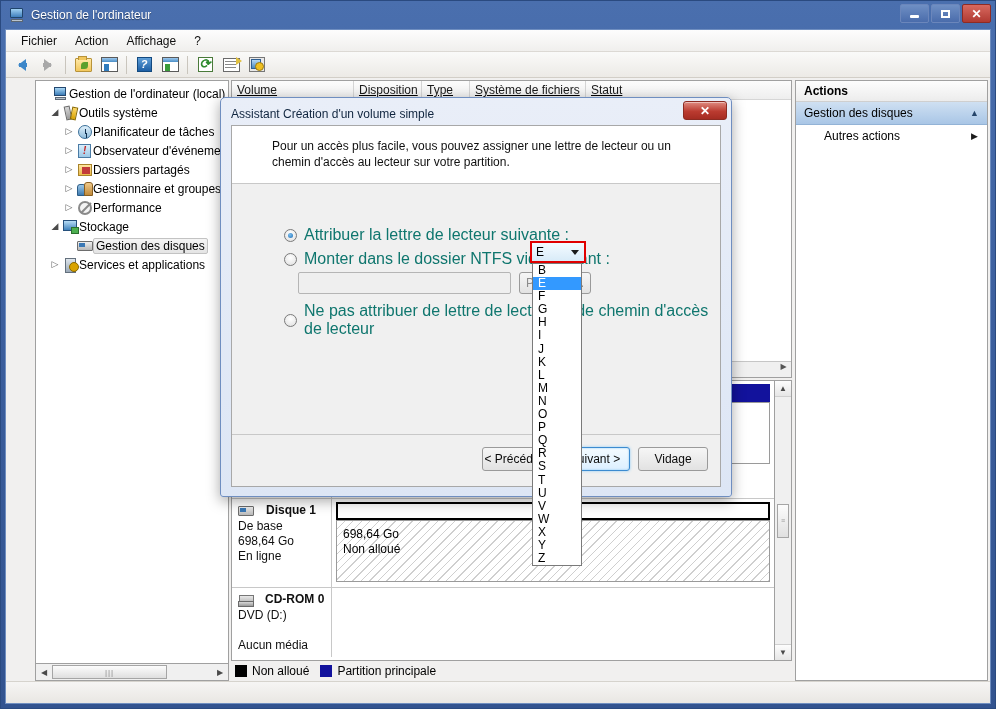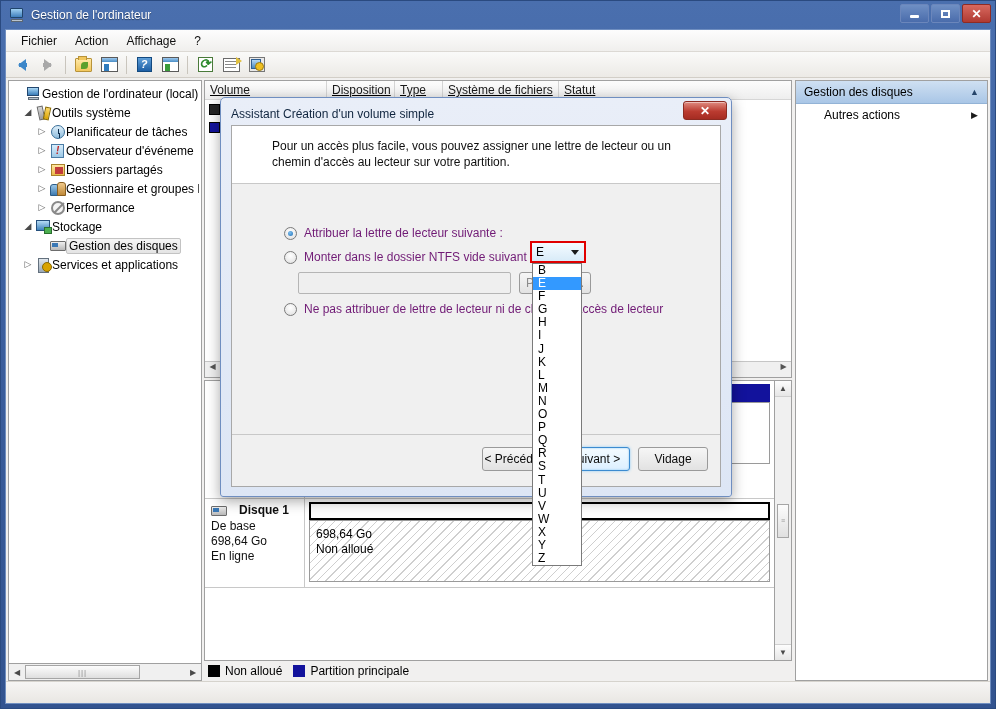--- a/index.html
+++ b/index.html
@@ -94,21 +94,21 @@
   .ic-refresh{width:15px;height:15px;background:#fff;border:1px solid #4a7a3a;position:relative;}
   .ic-refresh::after{content:"⟳";color:#2d8a2d;font-size:13px;position:absolute;left:1px;top:-2px;font-weight:bold;}
   .ic-export{width:17px;height:14px;background:#fff;border:1px solid #6a6a6a;position:relative;}
   .ic-export::before{content:"";position:absolute;left:1px;top:2px;width:11px;height:1px;box-shadow:0 3px 0 #888,0 6px 0 #888;background:#888;}
   .ic-export::after{content:"";position:absolute;right:-3px;top:-2px;width:0;height:0;border-left:6px solid #e0c040;border-top:4px solid transparent;border-bottom:4px solid transparent;}
   .ic-props{width:16px;height:15px;background:#e8e8e8;border:1px solid #777;position:relative;}
   .ic-props::before{content:"";position:absolute;left:1px;top:1px;width:8px;height:8px;background:linear-gradient(to bottom,#b6d8f2,#4a88c0);border:1px solid #2f5f92;}
   .ic-props::after{content:"";position:absolute;right:0px;bottom:0px;width:7px;height:7px;background:#f0c020;border:1px solid #9a7a10;border-radius:50%;}
 
   
-  .panes { position:absolute; left:0; right:0; top:48px; bottom:22px; display:flex; }
+  .panes { position:absolute; left:0; right:0; top:48px; bottom:22px; display:flex;padding-left:27px; }
 
   
   .treepane { width:198px; flex:none; background:#f1f0ef; padding:2px 2px 0 2px; display:flex; flex-direction:column; }
   .treebox { flex:1; background:#fff; border:1px solid #a0a0a0; overflow:hidden; position:relative; }
   .tnode { display:flex; align-items:center; height:19px; font-size:12px; color:#000; white-space:nowrap; padding-right:2px;}
   .tnode .exp { width:14px; flex:none; text-align:center; color:#636363; font-size:9px; line-height:1;}
   .tnode .exp.open { color:#4a4a4a; }
   .tnode .tic { width:17px; flex:none; display:flex; align-items:center; justify-content:center; }
   .tnode .tlab { overflow:hidden; text-overflow:clip; }
   .tnode.sel .tlab { background:linear-gradient(to bottom,#f5f5f5,#e4e4e4); border:1px solid #c3c3c3; padding:0 2px; border-radius:2px;}
@@ -216,21 +216,21 @@
   .dlghead p { margin:0 0 0 18px; font-size:12px; color:#101010; line-height:16px;}
   .dlgcontent { position:relative; height:228px; }
   .dlgfooter { position:absolute; left:0; right:0; bottom:0; height:52px; border-top:1px solid #c8c8c8; }
   .dlgbtns { position:absolute; right:12px; top:12px; display:flex; gap:8px; }
   .btn { width:70px; height:24px; border:1px solid #9a9a9a; border-radius:3px; font-size:12px;
          background:linear-gradient(to bottom,#f6f6f6,#e2e2e2); color:#0b0b0b;
          display:flex;align-items:center;justify-content:center;}
   .btn.primary { border:1px solid #3c8bd0; box-shadow:0 0 2px #7fc0ee inset, 0 0 3px #8ecbf5;
                  background:linear-gradient(to bottom,#f4fbff,#dcefff);}
 
-  .optrow { display:flex; align-items:center; font-size:12px; color:#701a75; }
+  .optrow { display:flex; align-items:center; font-size:16px; color:#0f766e; }
   .radio { width:13px;height:13px;border-radius:50%;border:1px solid #7a7a7a;
            background:radial-gradient(circle at 50% 35%,#ffffff,#dedede);
            margin-right:7px; flex:none; position:relative;}
   .radio.on::after{content:"";position:absolute;left:3px;top:3px;width:5px;height:5px;border-radius:50%;
            background:radial-gradient(circle at 40% 35%,#7ec0f0,#1f6fb5);}
   .txtin { height:22px; border:1px solid #b5b5b5; background:#efefef; border-radius:2px;}
   .combo { position:absolute; left:529px; top:240px; width:56px; height:22px;
            border:2px solid #e00000; background:linear-gradient(to bottom,#f4fbff,#d8ebf8);
            display:flex; align-items:center; padding-left:4px; font-size:12px; }
   .combo .carr { margin-left:auto; margin-right:5px; width:0;height:0;
@@ -460,20 +460,32 @@
               </div>
               <div class="diskarea">
                 <div class="partbar"></div>
                 <div class="partbody">
                   <div>698,64 Go</div>
                   <div>Non alloué</div>
                 </div>
               </div>
             </div>
 
+            <div class="diskrow" style="border-bottom:none;">
+              <div class="diskinfo">
+                <div class="dh">
+                  <i class="i-dev"></i>
+                  <span>CD-ROM 0</span>
+                </div>
+                <div>DVD (D:)</div>
+                <div style="height:15px;"></div>
+                <div>Aucun média</div>
+              </div>
+              <div class="diskarea"></div>
+            </div>
           </div>
 
           <div class="vsb">
             <div class="vb">▲</div>
             <div class="vt"></div>
             <div class="vgrip">≡</div>
             <div class="vt"></div>
             <div class="vb" style="border-bottom:none;border-top:1px solid #cfcfcf;">▼</div>
           </div>
         </div>
@@ -481,20 +493,21 @@
         <div class="legend">
           <span class="lgsw"></span>
           <span>Non alloué</span>
           <span class="lgsw blue" style="margin-left:6px;"></span>
           <span>Partition principale</span>
         </div>
       </div>
 
       <div class="actionspane">
         <div class="actionsbox">
+          <div class="acthead">Actions</div>
           <div class="actgroup">
             <span>Gestion des disques</span>
             <span class="caret">▲</span>
           </div>
           <div class="actitem">
             <span>Autres actions</span>
             <span class="caret">▶</span>
           </div>
         </div>
       </div>

